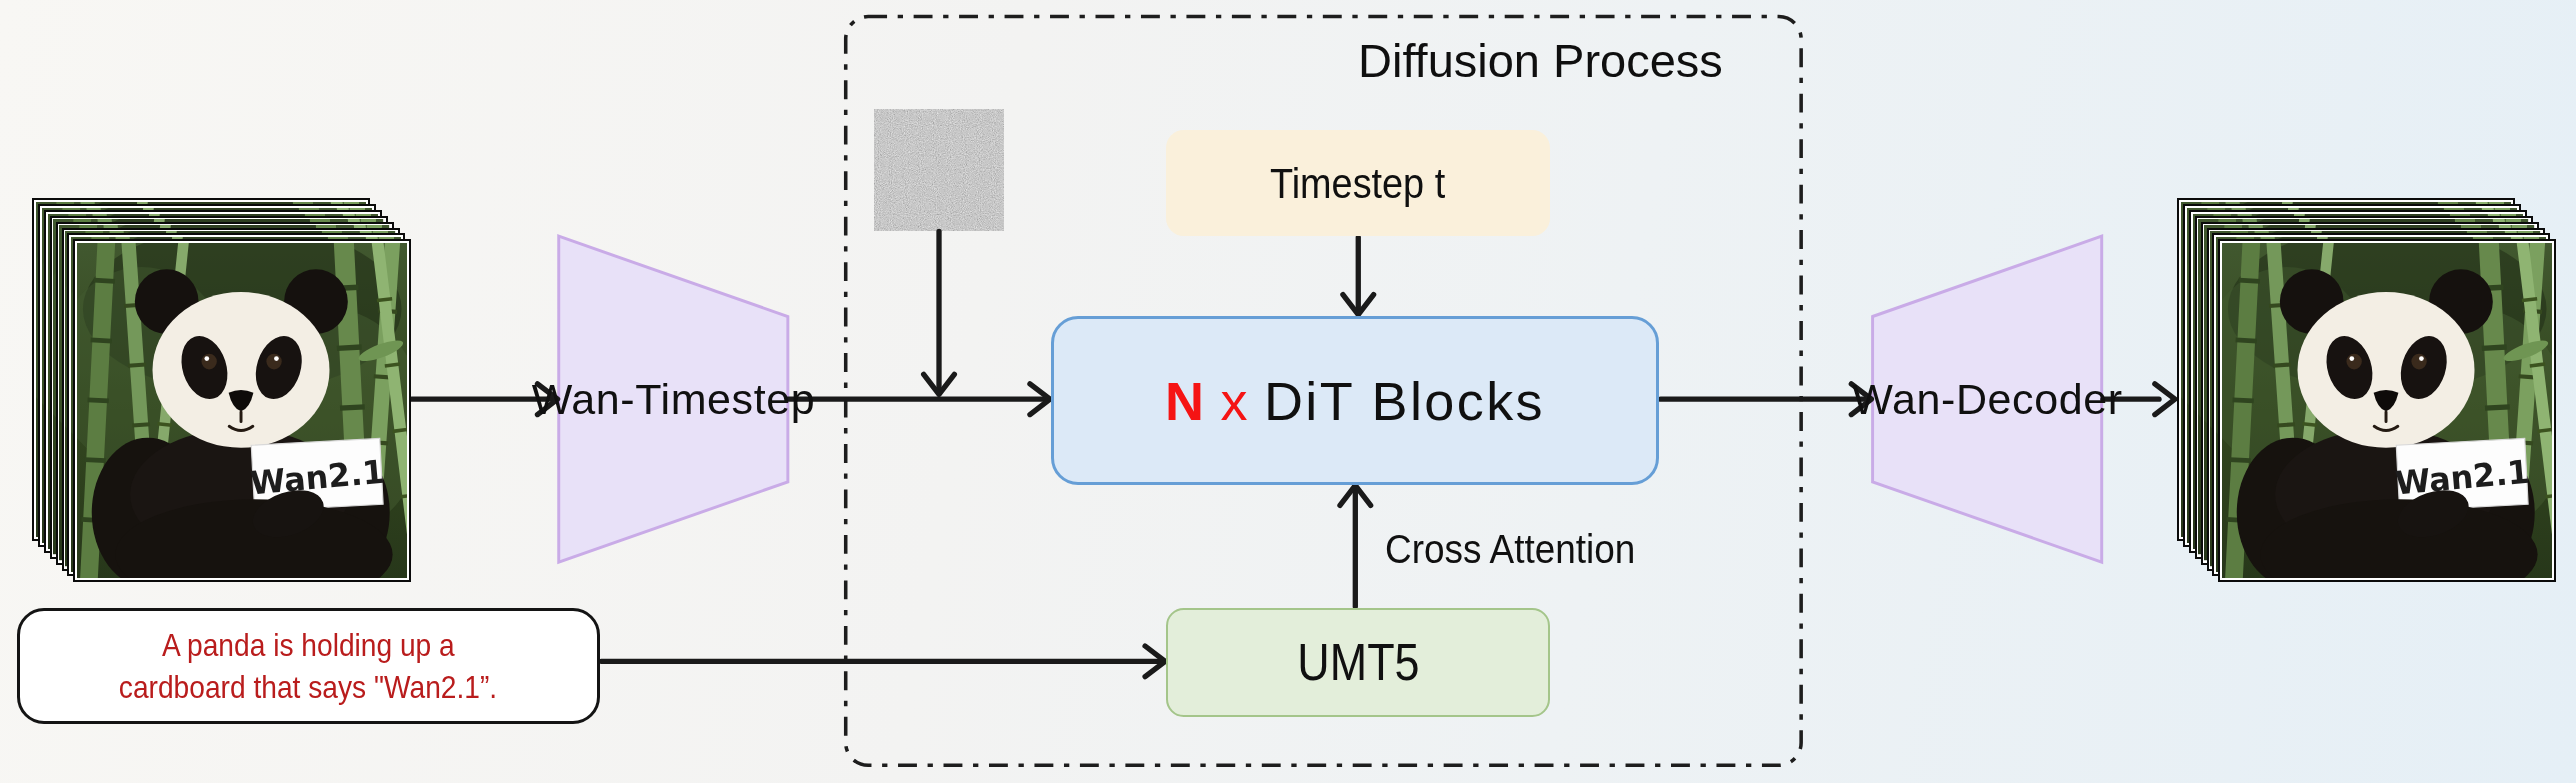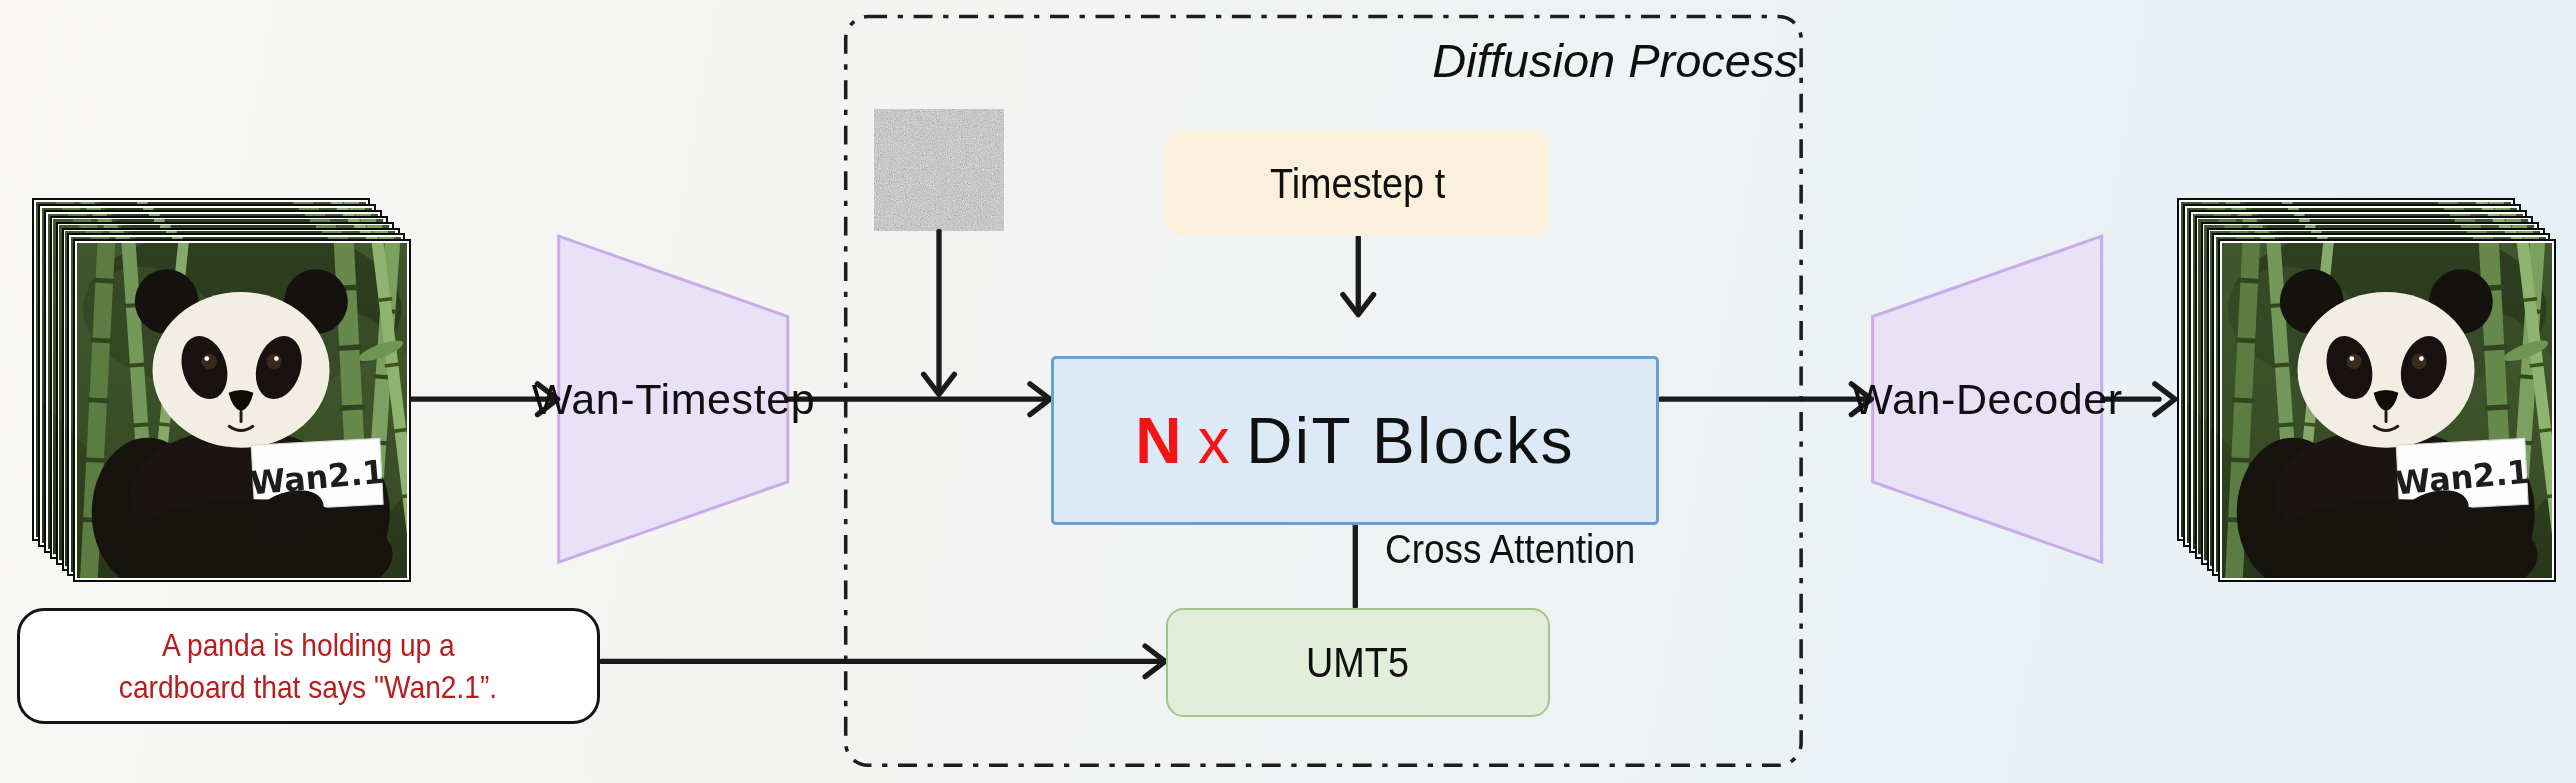--- a/index.html
+++ b/index.html
@@ -6,26 +6,26 @@
   .canvas{
     position:relative; width:2576px; height:783px; overflow:hidden;
     background:linear-gradient(100deg,#f8f7f4 0%,#f3f3f2 38%,#eef2f4 62%,#e5eff6 100%);
     font-family:"Liberation Sans", sans-serif; color:#101010;
   }
   .abs{position:absolute;text-align:right;}
   svg.overlay{position:absolute;left:0;top:0;}
   
   .node{display:flex;align-items:center;justify-content:center;box-sizing:border-box;text-align:center;}
   .box-timestep{left:1166px;top:130px;width:384px;height:106px;background:#faf0db;border-radius:17.7px;font-size:43px;}
-  .box-dit{left:1051px;top:316px;width:608px;height:169px;background:#dce9f7;border:3px solid #669ed6;border-radius:5px;font-size:64px;letter-spacing:2.4px;margin-top:40px;}
-  .box-umt5{left:1166px;top:608px;width:384px;height:109px;background:#e3eeda;border:2.4px solid #a4c58a;border-radius:17.7px;font-size:43px;}
+  .box-dit{left:1051px;top:316px;width:608px;height:169px;background:#dce9f7;border:3px solid #669ed6;border-radius:27px;font-size:54px;letter-spacing:2.4px;}
+  .box-umt5{left:1166px;top:608px;width:384px;height:109px;background:#e3eeda;border:2.4px solid #a4c58a;border-radius:17.7px;font-size:51px;}
   .box-prompt{left:16.5px;top:608px;width:583px;height:116px;background:#ffffff;border:3px solid #141414;border-radius:27px;flex-direction:column;font-size:32px;line-height:1.32;color:#b91c1c;}
   .vae-label{width:229px;height:326px;flex-direction:row;font-size:43px;line-height:1.22;letter-spacing:0.6px;}
   .enc{left:559px;top:236px;} .dec{left:1873px;top:236px;}
-  .title{left:1358px;top:33px;width:440px;text-align:right;font-style:italic;font-size:47px;color:#0f0f0f;}
+  .title{left:1358px;top:33px;width:440px;text-align:left;font-size:47px;color:#0f0f0f;}
   .cross{left:1385px;top:526px;font-size:41px;}
   .cond{display:inline-block;transform:scaleX(.88);transform-origin:center;white-space:nowrap;}
   .cond-l{display:inline-block;transform:scaleX(.9);transform-origin:left center;white-space:nowrap;}
   .red{color:#f51414;} .bold{font-weight:700;} .mx{margin:0 14px;}
   
   .stack{position:absolute;width:379px;height:384px;}
   .stack-left{left:32px;top:198px;} .stack-right{left:2177px;top:198px;}
   .frame{position:absolute;width:338px;height:343px;box-sizing:border-box;background:#ffffff;border:2.4px solid #0b0b0b;padding:1.8px;}
   .frame svg{display:block;width:100%;height:100%;}
   .f0{left:0;top:0;} .f1{left:5.9px;top:5.9px;} .f2{left:11.8px;top:11.8px;} .f3{left:17.7px;top:17.7px;}

